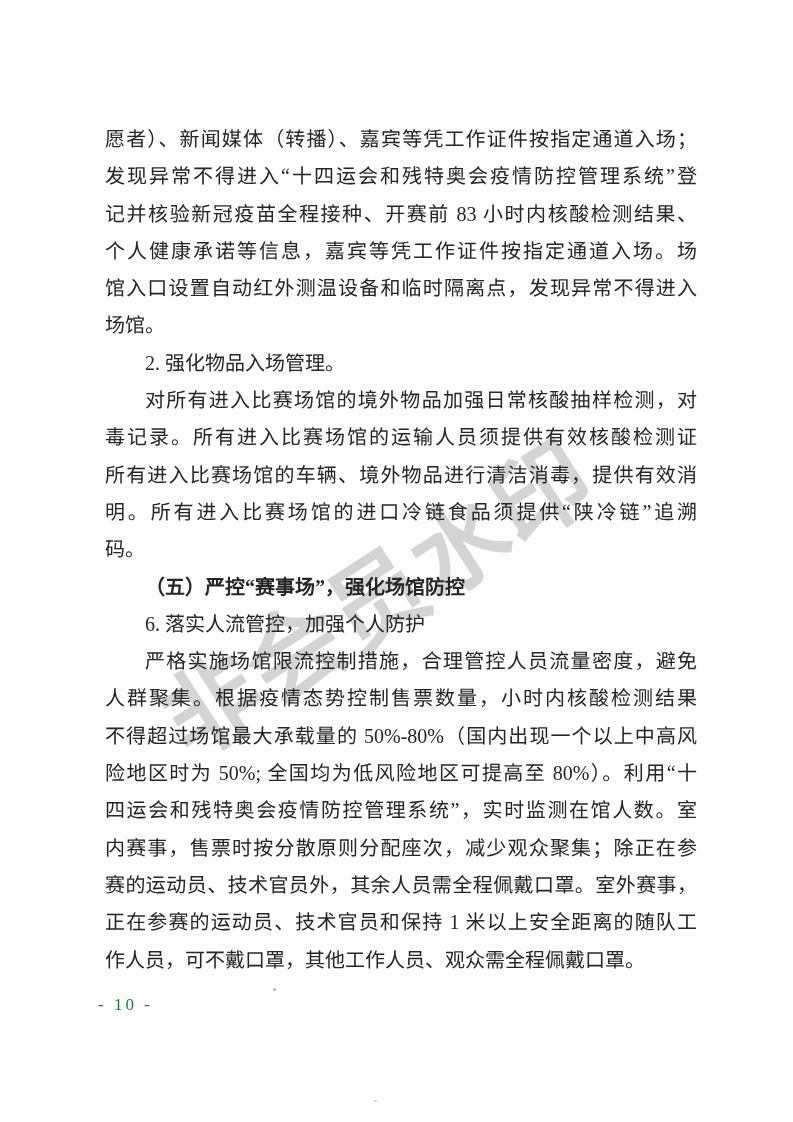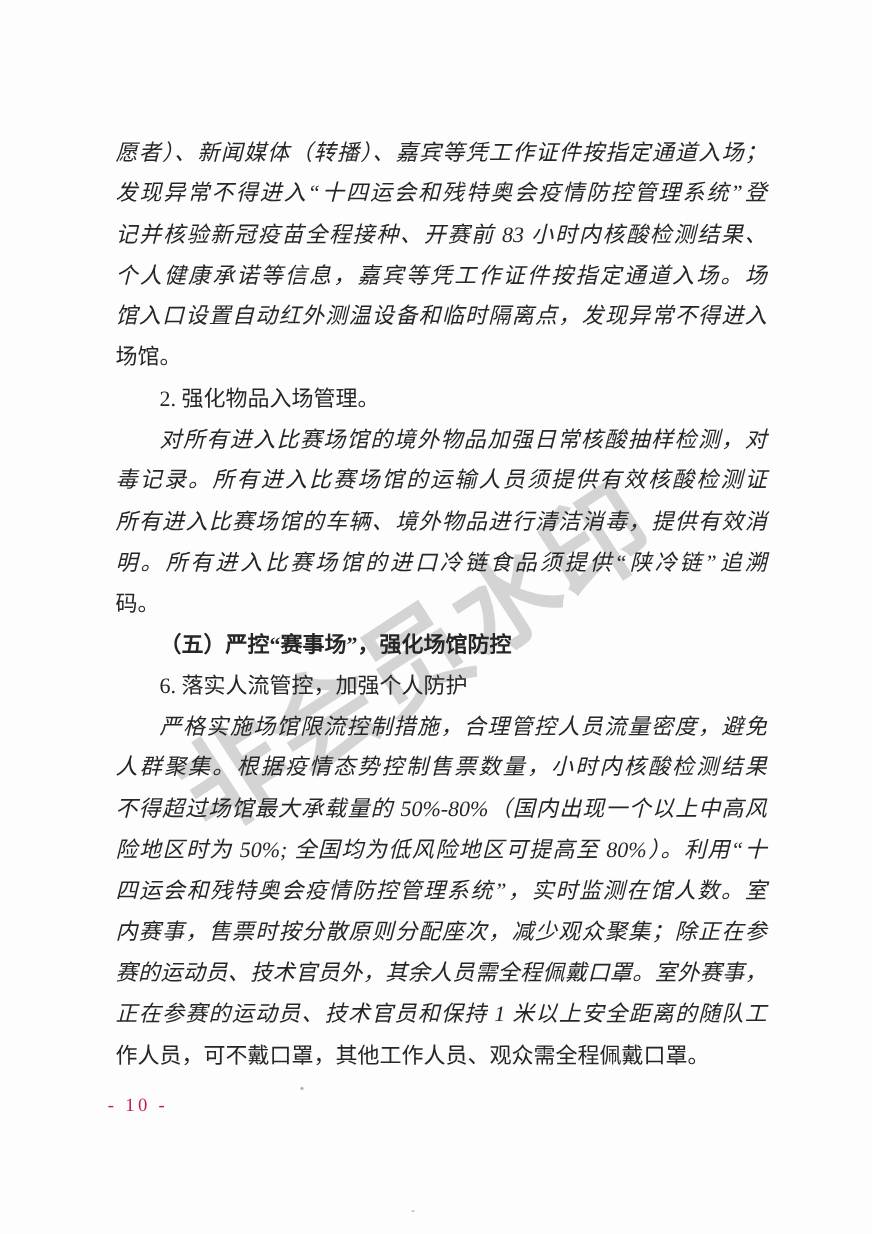--- a/index.html
+++ b/index.html
@@ -29,31 +29,31 @@
     position:absolute;
     left:105px;top:121px;
     width:592px;
     z-index:1;
     color:#262626;
     font-size:20px;
     line-height:37.3px;
   }
   .line{min-height:37.3px;}
   
-  .j{text-align:justify;text-align-last:justify;font-style:italic;}
+  .j{text-align:justify;text-align-last:justify;}
   
   .l{text-align:left;text-align-last:left;}
   
   .ind{padding-left:2em;}
   .bold{font-weight:700;}
   .pagenum{
     position:absolute;
     left:98px;top:995px;
     z-index:1;
-    color:#be185d;
+    color:#15803d;
     font-size:17px;
     letter-spacing:3px;
   }
   .speck{position:absolute;border-radius:50%;z-index:1;}
   .s1{left:273px;top:988px;width:3px;height:3px;background:#b5b5b5;}
   .s2{left:374px;top:1100px;width:3px;height:2px;background:#c8c8c8;}
 </style>
 </head>
 <body>
 

